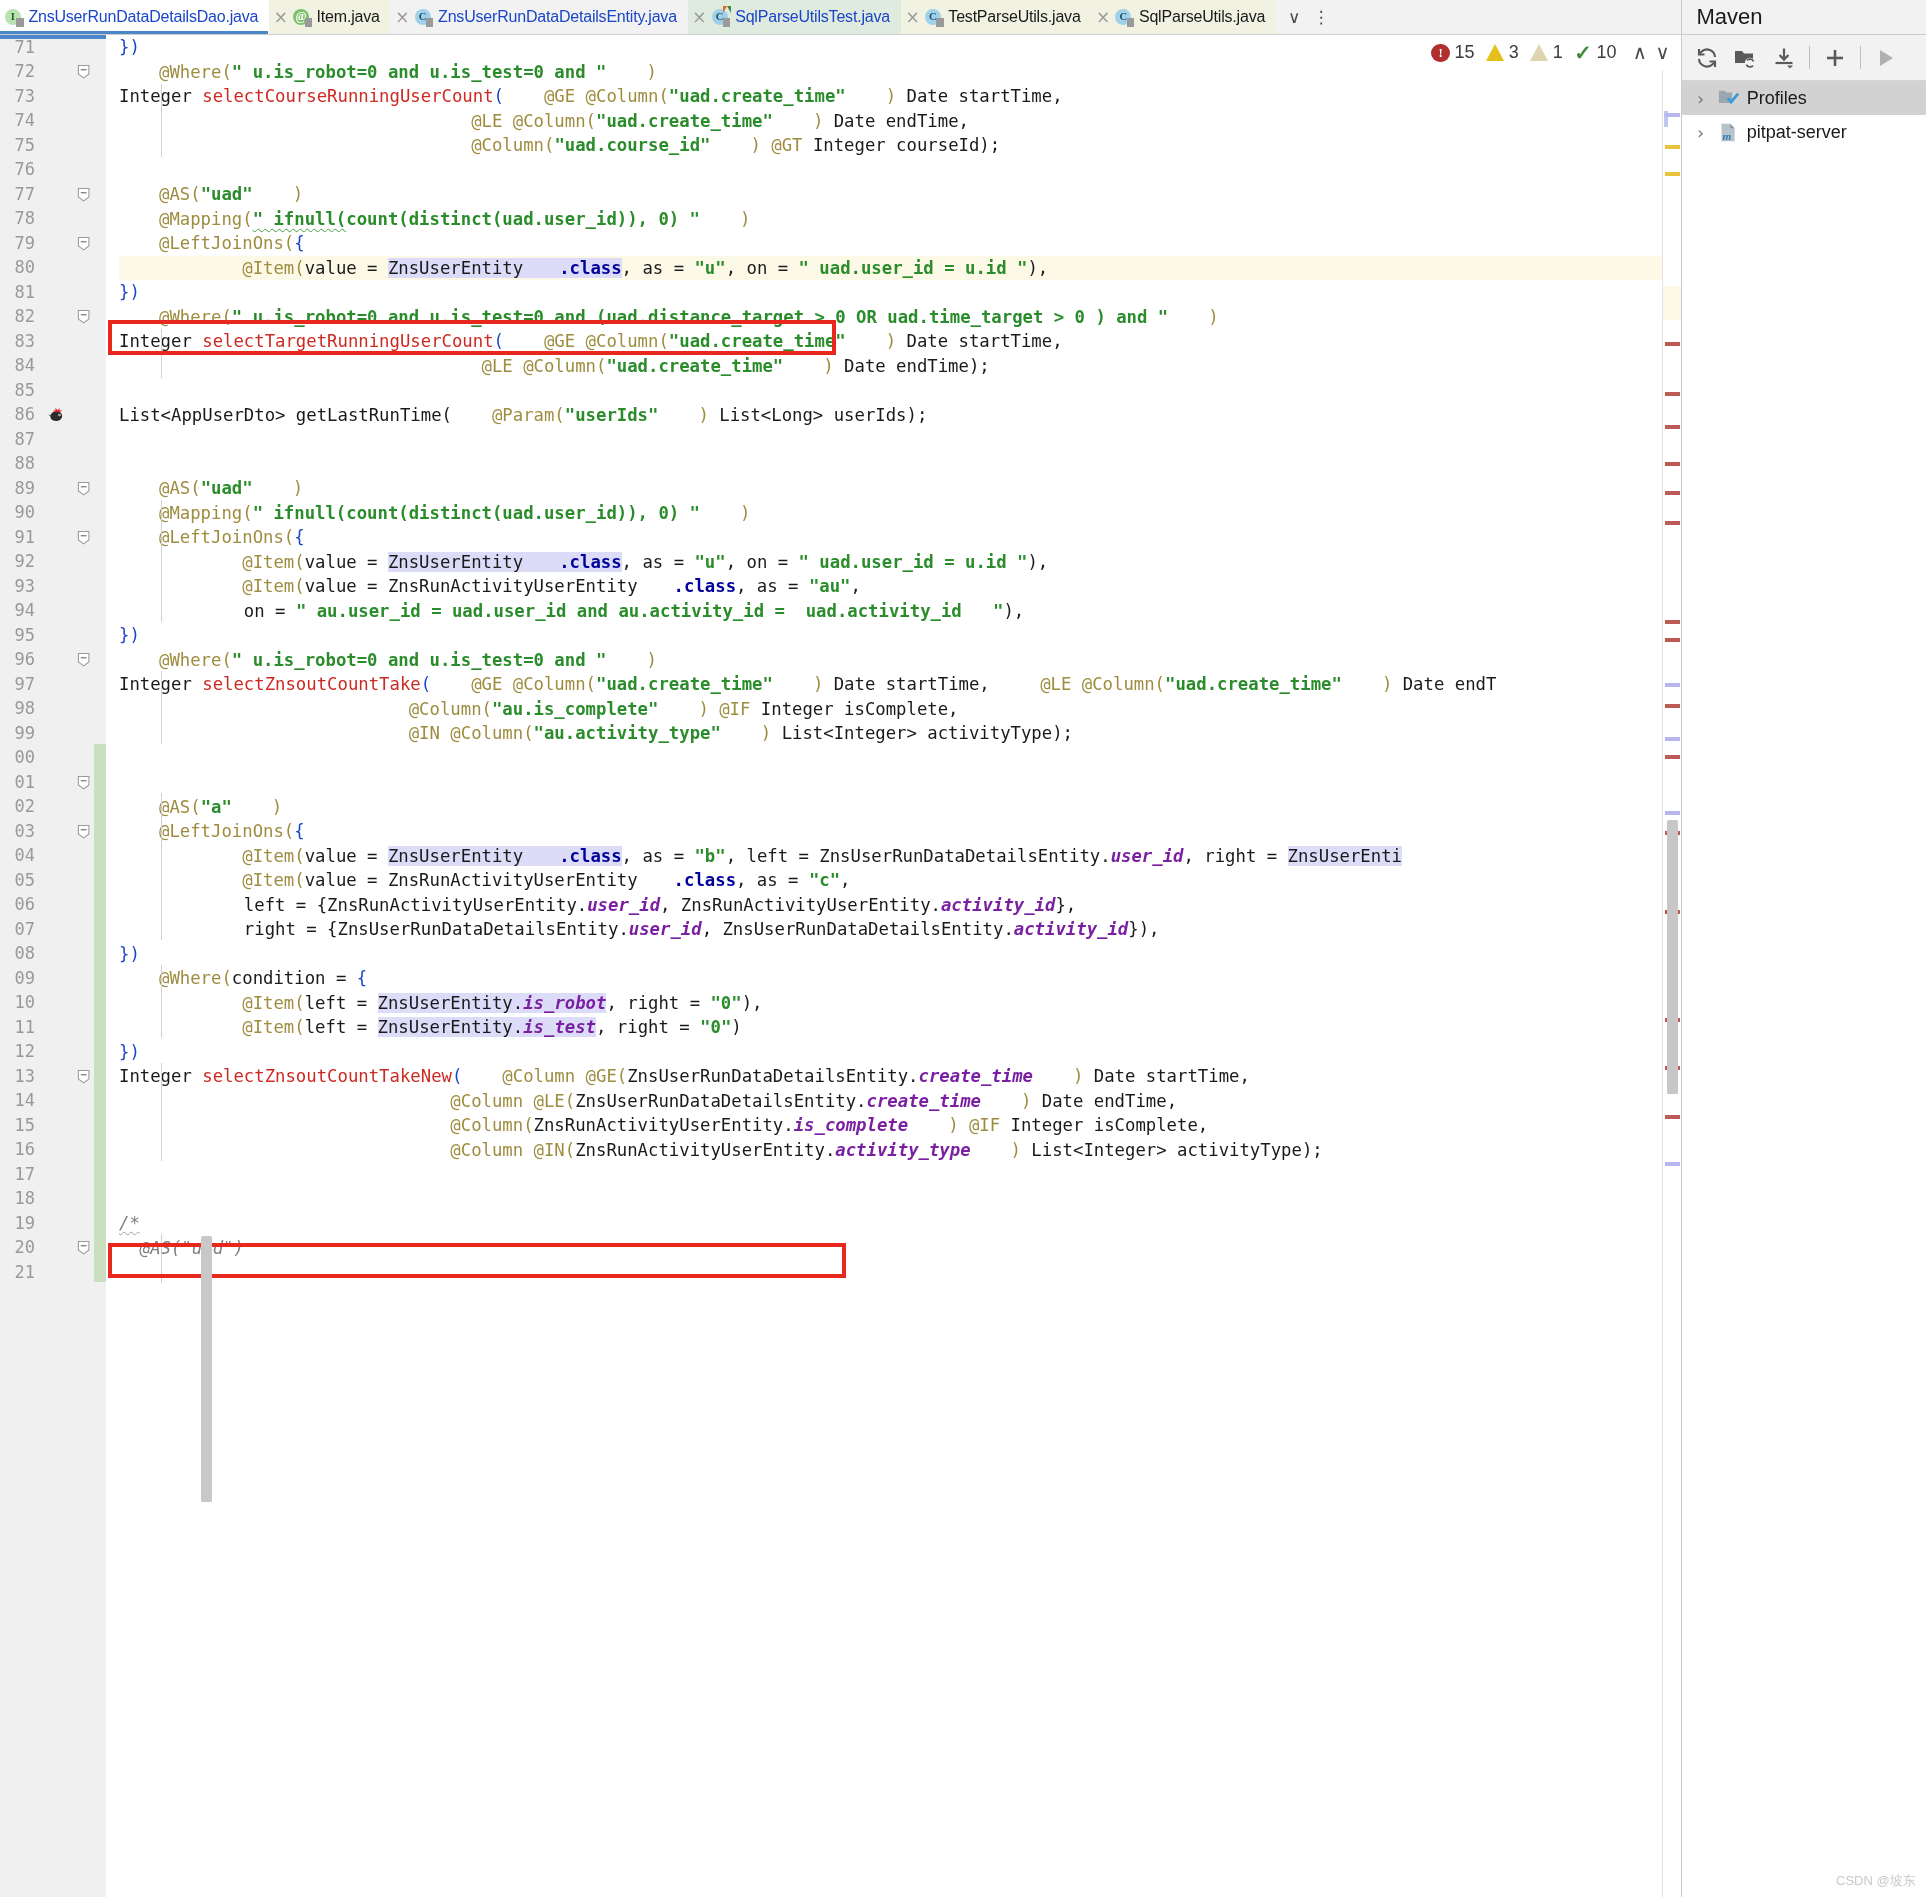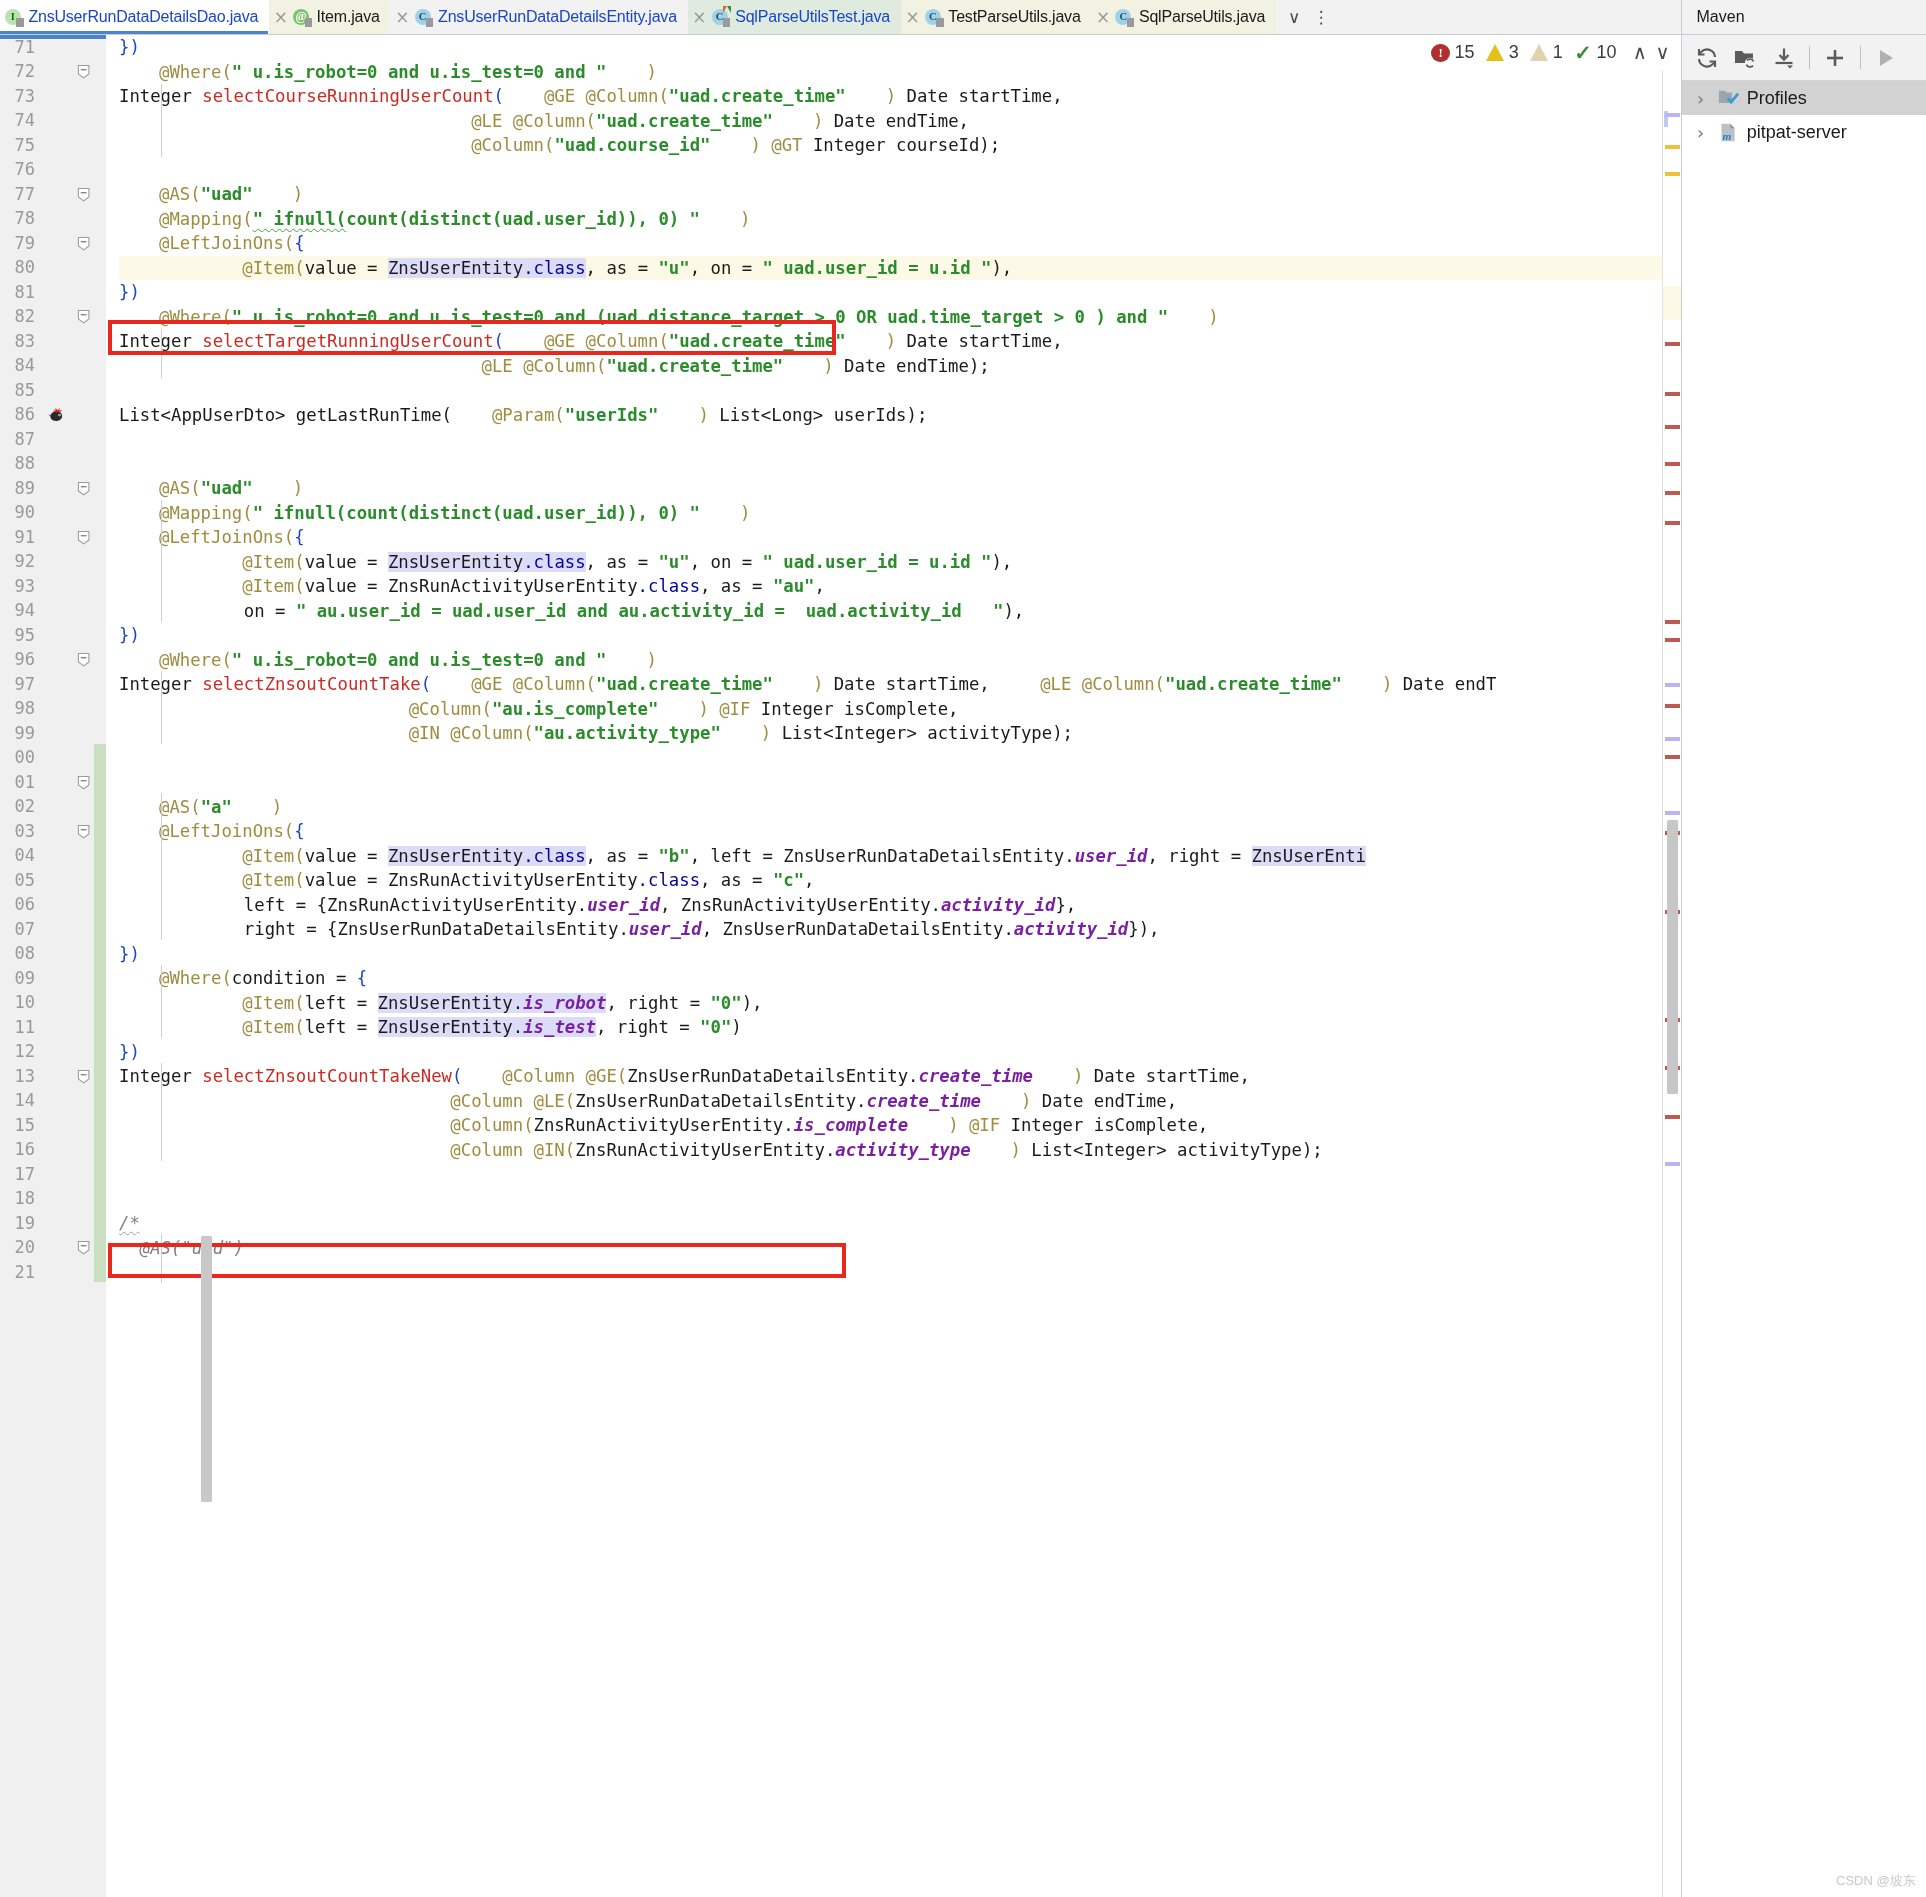--- a/index.html
+++ b/index.html
@@ -201,21 +201,21 @@
   
   .iguide {
     position: absolute;
     width: 0.8px;
     background: #d0d0d0;
   }
 
   
   .t-anno   { color: #9e8c3f; margin-left: 40px; }           
   .t-str    { color: #2b8c2b; font-weight: bold; }  
-  .t-kw     { color: #00009b; font-weight: normal; }  
+  .t-kw     { color: #00009b; font-weight: bold; margin-left: 36px; }  
   .t-type   { color: #1a1a1a; }
   .t-method { color: #cc2a22; text-align: right; }           
   .t-field  { color: #7a1fa2; font-weight: bold; font-style: italic; }
   .t-plain  { color: #1a1a1a; }
   .t-paren  { color: #1a46c8; }
   .t-cmt    { color: #7f7f7f; font-style: italic; }
   .hl-ident { background: #dcdcf8; }
   .wavy {
     text-decoration: underline;
     text-decoration-style: wavy;
@@ -315,21 +315,21 @@
     background: #c8c8c8;
     border-radius: 1.6px;
     z-index: 8;
   }
 
   
   #maven-header {
     height: 35px;
     display: flex; align-items: center;
     padding-left: 14.5px;
-    font-size: 16px;
+    font-size: 22px;
     color: #1a1a1a;
     background: #f2f2f2;
     border-bottom: 0.8px solid #c9ccd0;
   }
   #maven-toolbar {
     height: 46px;
     display: flex; align-items: center;
     gap: 1.6px;
     padding-left: 6.4px;
     background: #f2f2f2;

